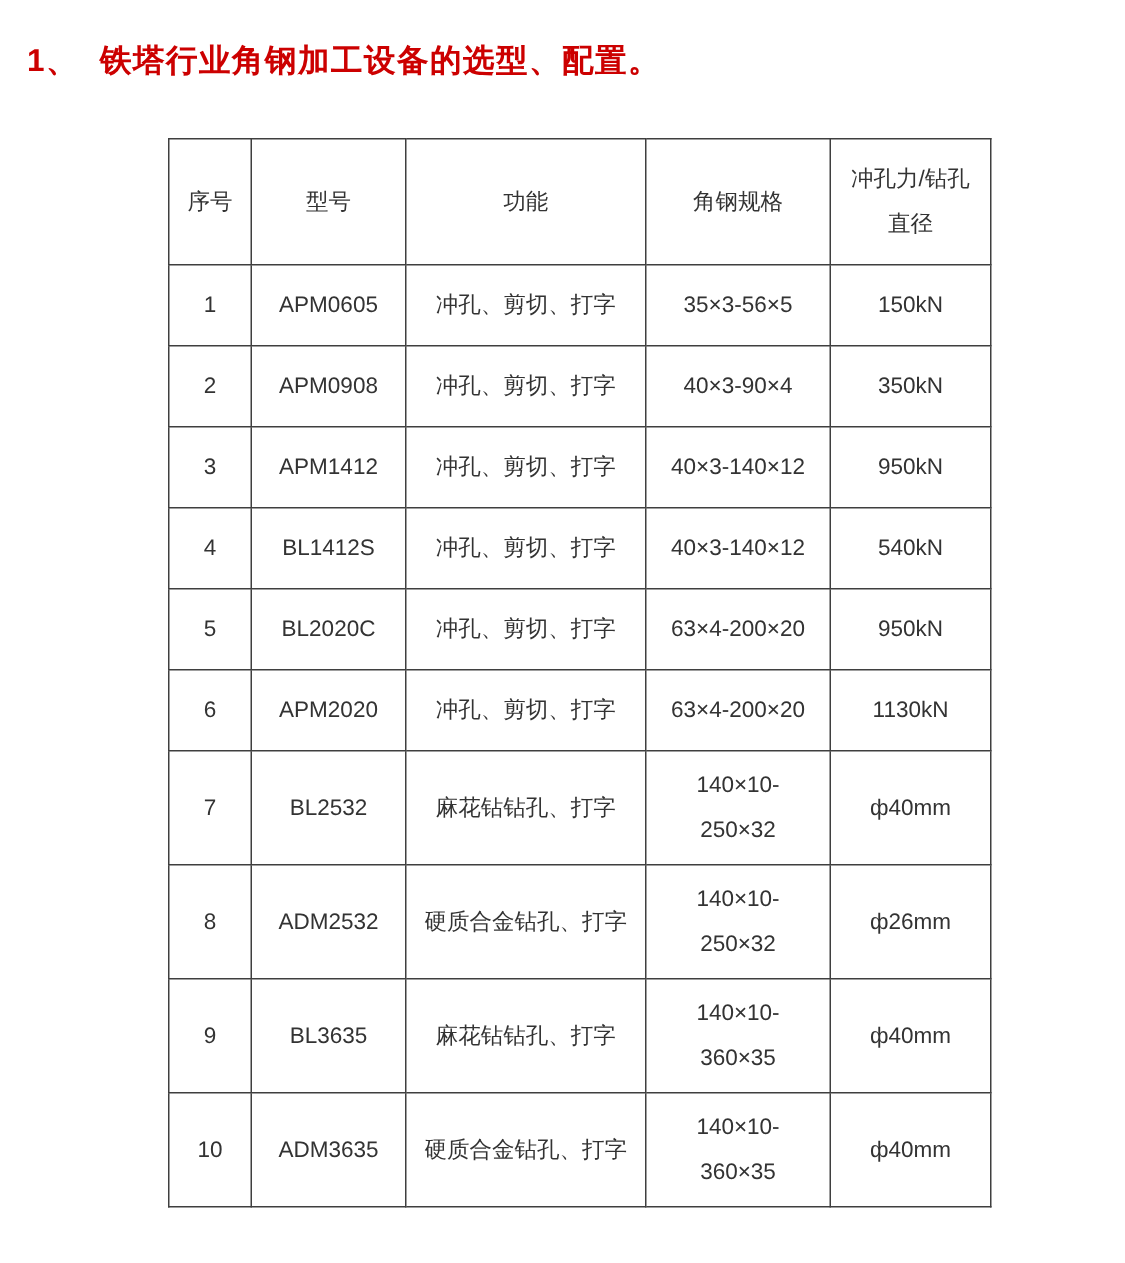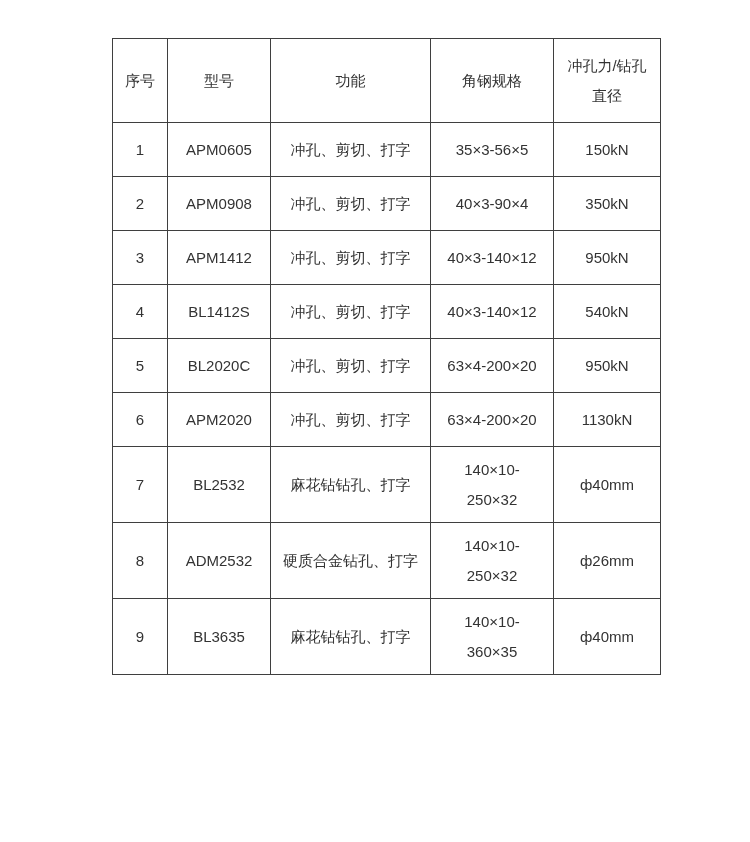--- a/index.html
+++ b/index.html
@@ -50,20 +50,21 @@
   col.c-model { width: 103px; }
   col.c-func  { width: 160px; }
   col.c-spec  { width: 123px; }
   col.c-force { width: 107px; }
 </style>
 </head>
 <body>
 
 <div class="page">
 
+  <h1 class="title"><span class="num">1、</span><span>铁塔行业角钢加工设备的选型、配置。</span></h1>
 
   <table class="equip">
     <colgroup>
       <col class="c-no">
         <col class="c-model">
         <col class="c-func">
         <col class="c-spec">
         <col class="c-force">
     </colgroup>
     <thead>
@@ -136,16 +137,24 @@
         <td>ф26mm</td>
       </tr>
       <tr class="tall">
         <td>9</td>
         <td>BL3635</td>
         <td>麻花钻钻孔、打字</td>
         <td>140×10-
 360×35</td>
         <td>ф40mm</td>
       </tr>
+      <tr class="tall">
+        <td>10</td>
+        <td>ADM3635</td>
+        <td>硬质合金钻孔、打字</td>
+        <td>140×10-
+360×35</td>
+        <td>ф40mm</td>
+      </tr>
     </tbody>
   </table>
 
 </div>
 
 </body></html>

